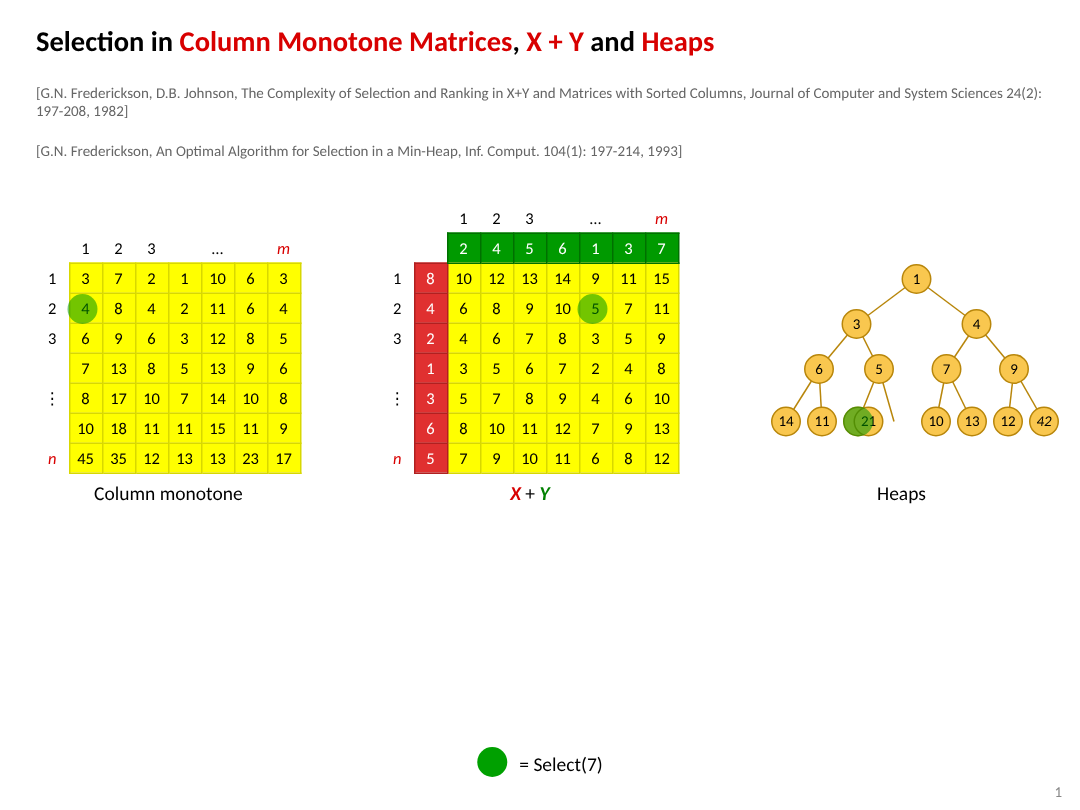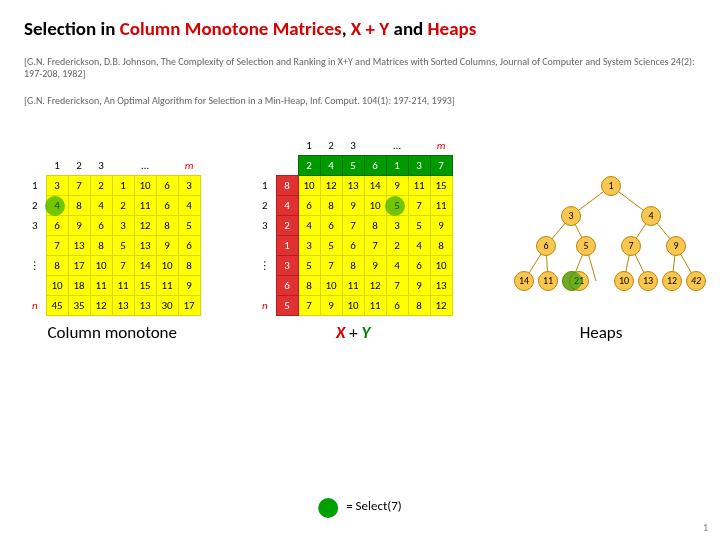--- a/index.html
+++ b/index.html
@@ -12,26 +12,26 @@
   .fig { display: flex; flex-direction: column; align-items: center; }
   .mat-wrap{position:relative;}
   .mat { border-collapse: collapse; }
   .mat td, .mat th { width: 22px; height: 20px; text-align: center; font-size: 11px; font-weight: 400; padding: 0; }
   .cell { background: #ffff00; border: 1px solid #d8d800; }
   .red-cell { background: #e03030; color: #fff; border:1px solid #b02020; }
   .green-cell { background: #009a00; color: #fff; border:1px solid #007000; }
   .hdr { background: none; font-size: 10px; }
   .m-lbl { color: #d80000; font-style: italic; font-weight: 700; font-size: 12px; }
   .n-lbl { color: #d80000; font-style: italic; font-weight: 700; font-size: 12px; }
-  .cap { margin-top: 6px; font-size: 17px; }
+  .cap { margin-top: 6px; font-size: 13px; }
   .sel { position: absolute; width: 20px; height: 20px; border-radius: 50%; background: rgba(0,150,0,0.55); }
   .heap{position:relative;width:190px;height:140px;}
   .node{position:absolute;width:20px;height:20px;border-radius:50%;background:#f9c74f;border:1px solid #b8860b;display:flex;align-items:center;justify-content:center;font-size:10px;}
   .heap svg{position:absolute;top:0;left:0;}
-  .legend{position:absolute;bottom:22px;left:50%;transform:translateX(-50%);display:flex;align-items:flex-start;gap:8px;font-size:13px;}
+  .legend{position:absolute;bottom:22px;left:50%;transform:translateX(-50%);display:flex;align-items:flex-end;gap:8px;font-size:13px;}
   .legend .dot{width:20px;height:20px;border-radius:50%;background:#00a000;}
   .pagenum{position:absolute;bottom:6px;right:12px;font-size:10px;color:#888;}
 </style>
 </head>
 <body>
 
 <h1>
   <span>Selection in </span><span class="red">Column Monotone Matrices</span><span>, </span><span class="red">X + Y</span><span> and </span><span class="red">Heaps</span>
 </h1>
 
@@ -114,21 +114,21 @@
               <td class="cell">11</td>
               <td class="cell">9</td>
             </tr>
             <tr>
               <td class="hdr n-lbl">n</td>
               <td class="cell">45</td>
               <td class="cell">35</td>
               <td class="cell">12</td>
               <td class="cell">13</td>
               <td class="cell">13</td>
-              <td class="cell">30</td>
+              <td class="cell">23</td>
               <td class="cell">17</td>
             </tr>
           </tbody>
         </table>
     <div class="sel" id="cm-sel" style="left: 21px; top: 41px;"></div>
     </div>
     <div class="cap">Column monotone</div>
   </div>
 
   <div class="fig">

